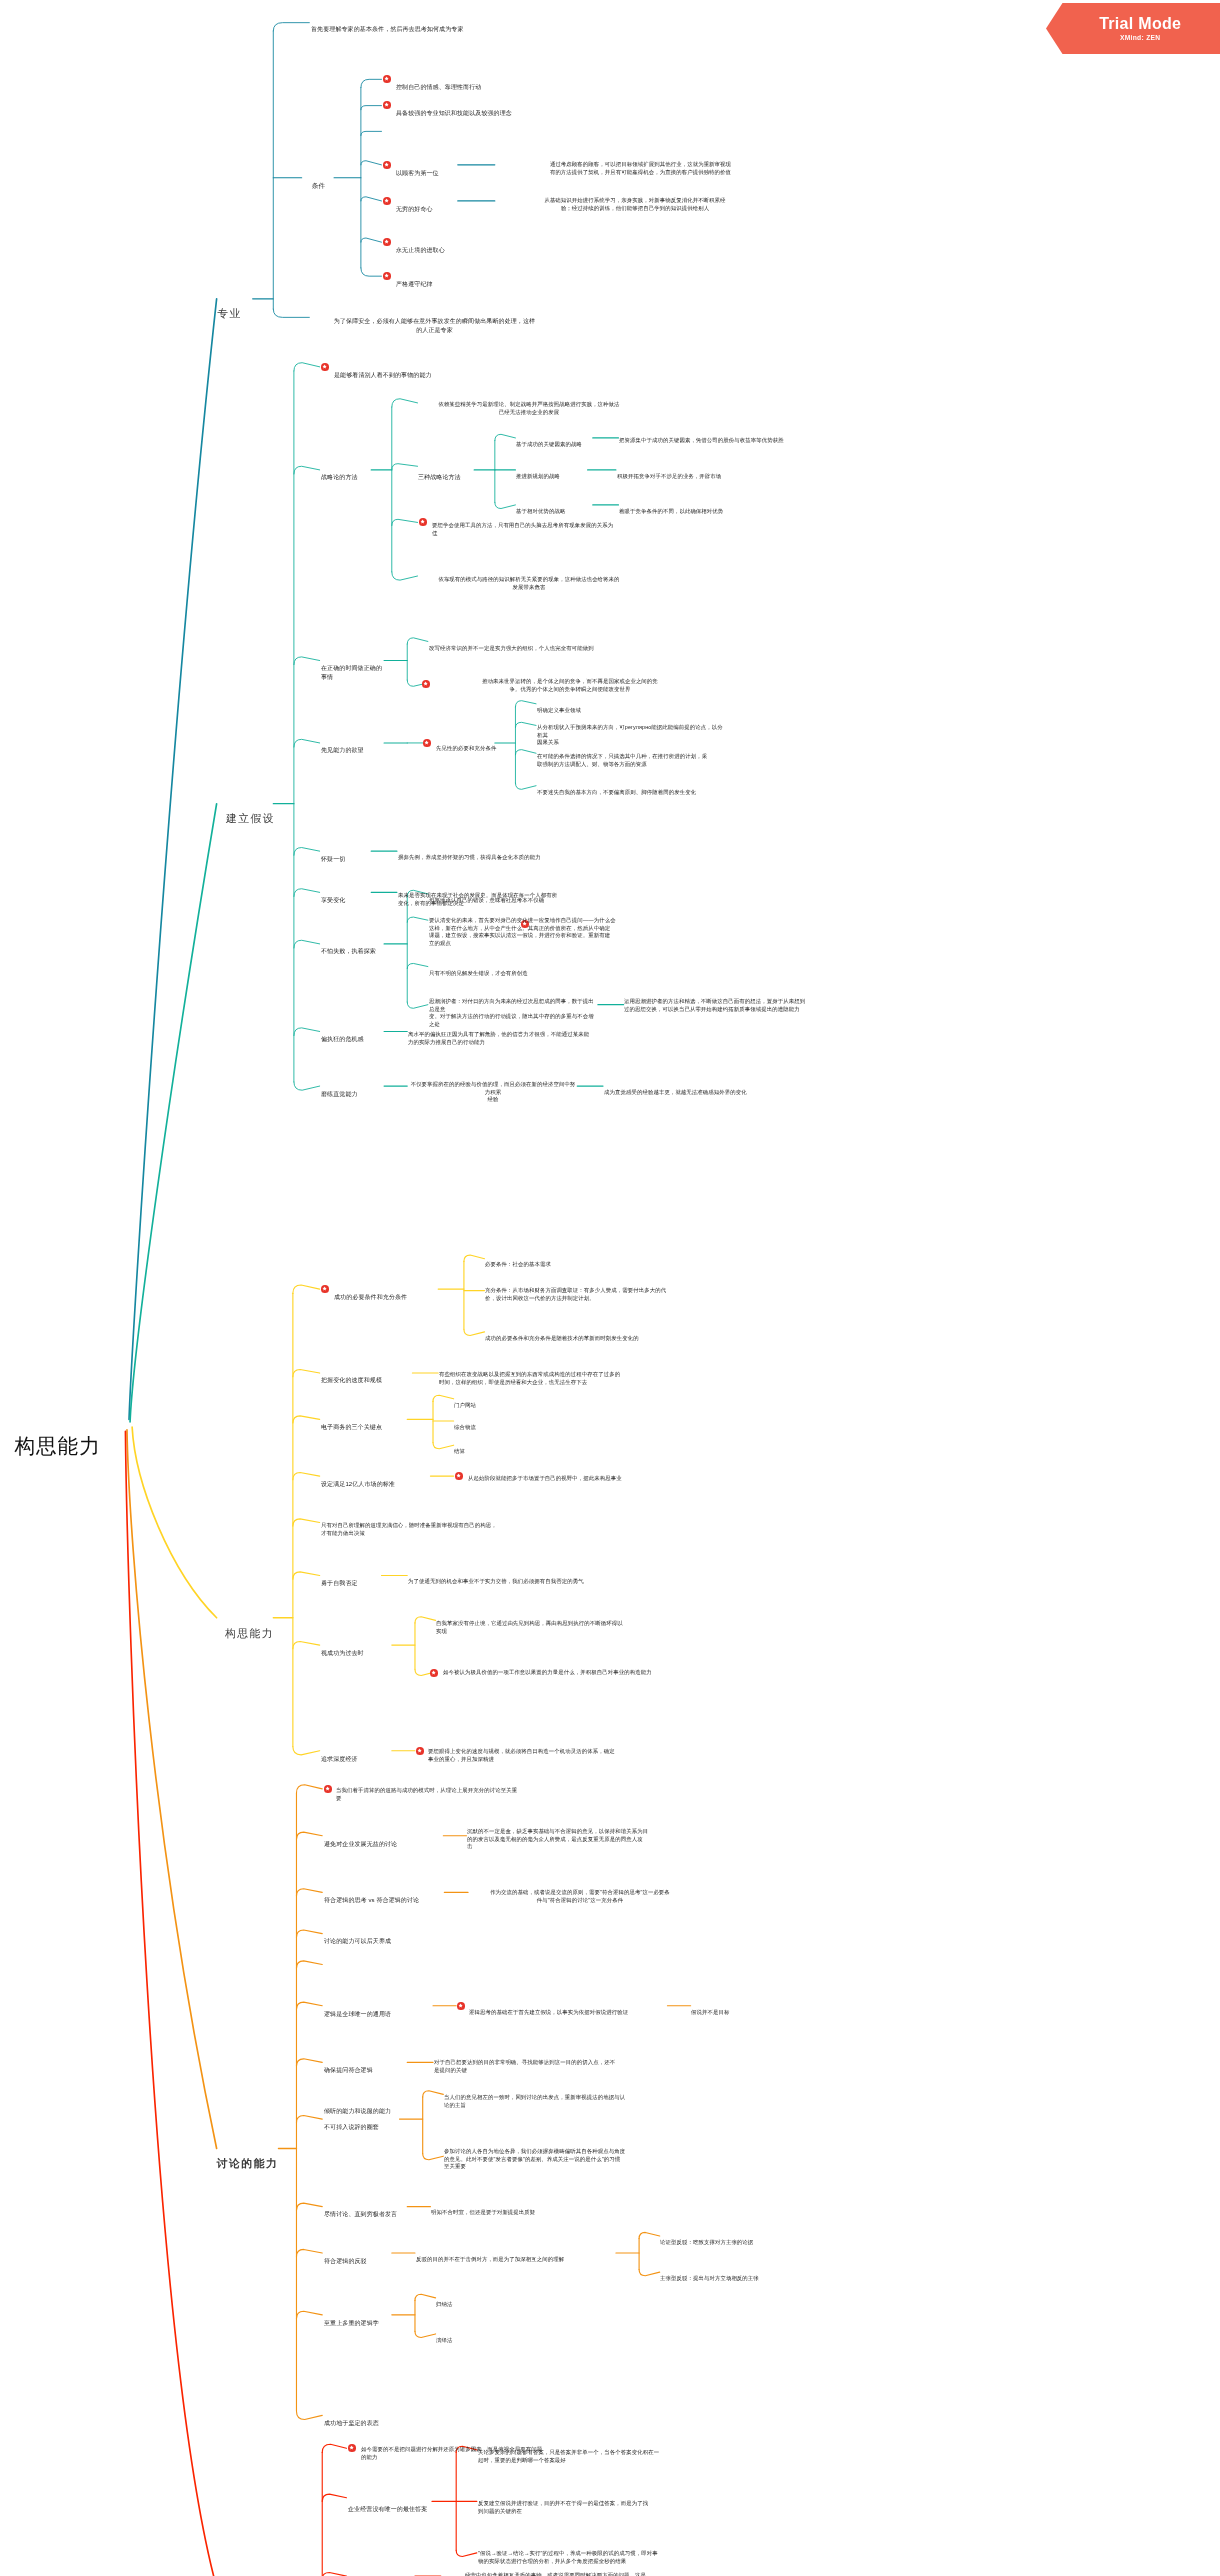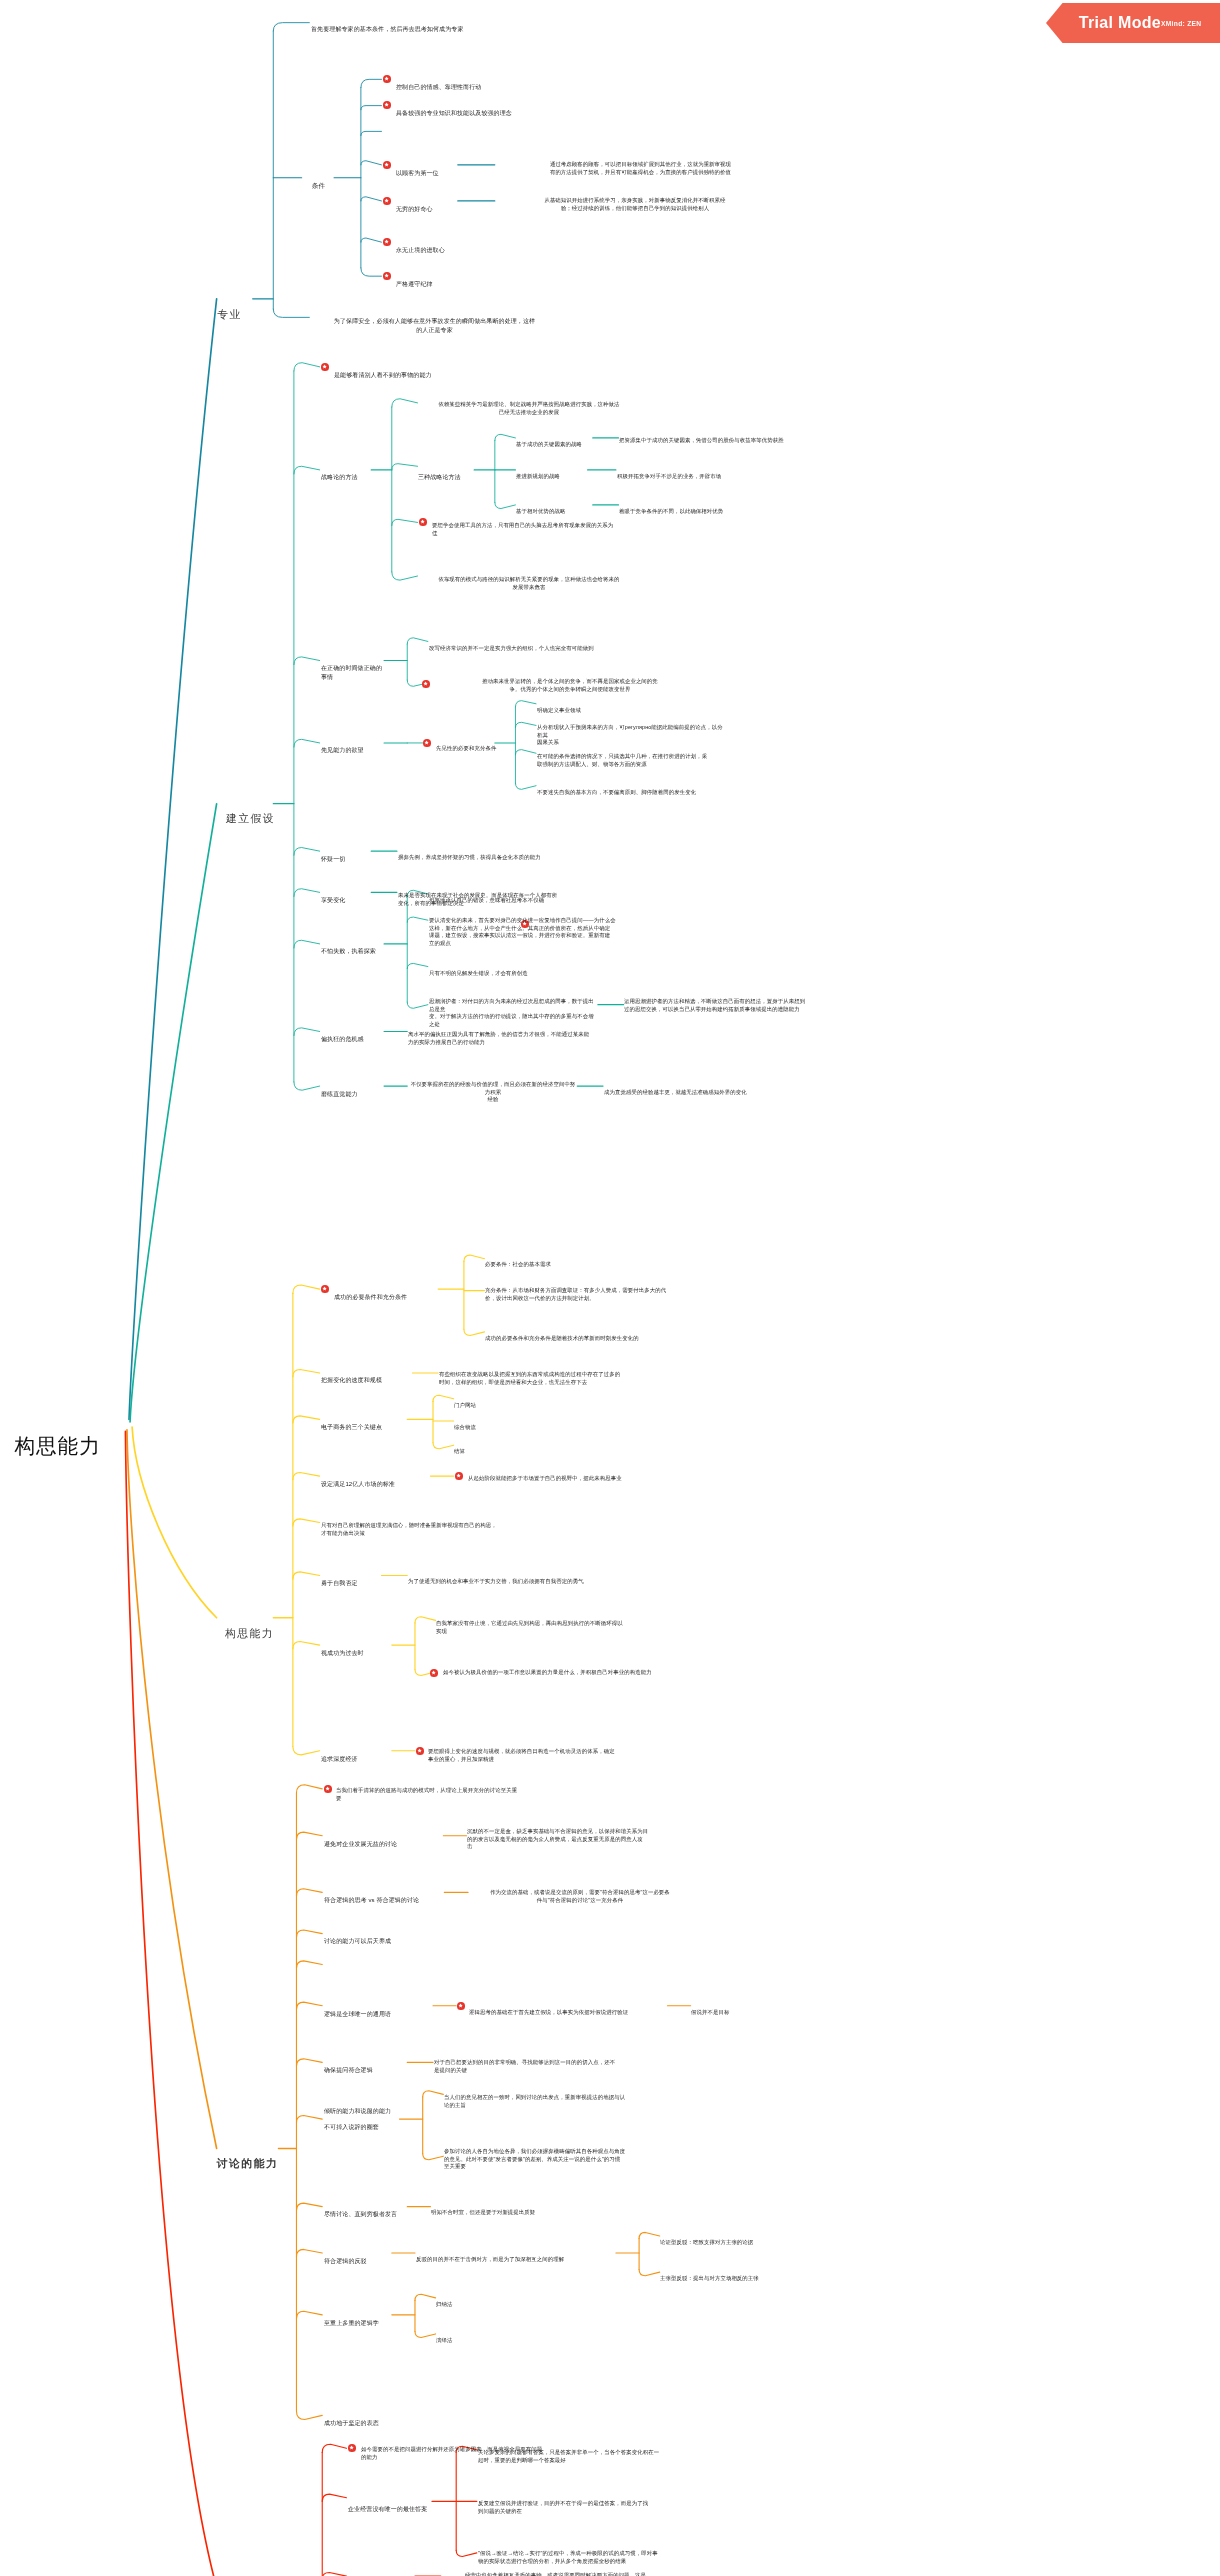--- a/index.html
+++ b/index.html
@@ -18,26 +18,26 @@
   #wires {
     position: absolute; inset: 0;
     width: 1221px; height: 2827px;
     pointer-events: none;
   }
 
   
   .trial-badge {
     position: absolute;
     top: 3.1px; right: 0px;
-    width: 175px; height: 40px;
+    width: 175px; height: 51px;
     background: #F1624E;
     clip-path: polygon(16.5px 0, 100% 0, 100% 100%, 16.5px 100%, 0 50%);
     border-top-left-radius: 2.1px;
     border-bottom-left-radius: 2.1px;
-    display: flex; 
+    display: flex; flex-direction: column;
     align-items: center; justify-content: center;
     color: #ffffff;
     padding-left: 13.4px;
   }
   .trial-badge .tb-main {
     font-size: 16px; font-weight: bold; letter-spacing: 0.3px;
     line-height: 1.05;
   }
   .trial-badge .tb-sub {
     font-size: 6.7px; font-weight: bold; letter-spacing: 0.3px;
@@ -281,21 +281,21 @@
 
   <div class="trial-badge">
     <div class="tb-main">Trial Mode</div>
     <div class="tb-sub">XMind: ZEN</div>
   </div>
 
   <div class="node root left" style="left:14.4px; top:1404px;">
     <span class="nt">构思能力</span>
   </div>
 
-  <div class="node lvl1 center" style="left:205px; top:292px; width:49px;">
+  <div class="node lvl1 center" style="left:205px; top:292px; width:49px;font-family:Liberation Mono, monospace;">
     <span class="nt">专业</span>
   </div>
 
   <div class="node lvl3 left" style="left:311px; top:17px; width:289px;">
     <span class="nt">首先要理解专家的基本条件，然后再去思考如何成为专家</span>
   </div>
 
   <div class="node lvl2 center" style="left:302px; top:172px; width:33px;">
     <span class="nt">条件</span>
   </div>

